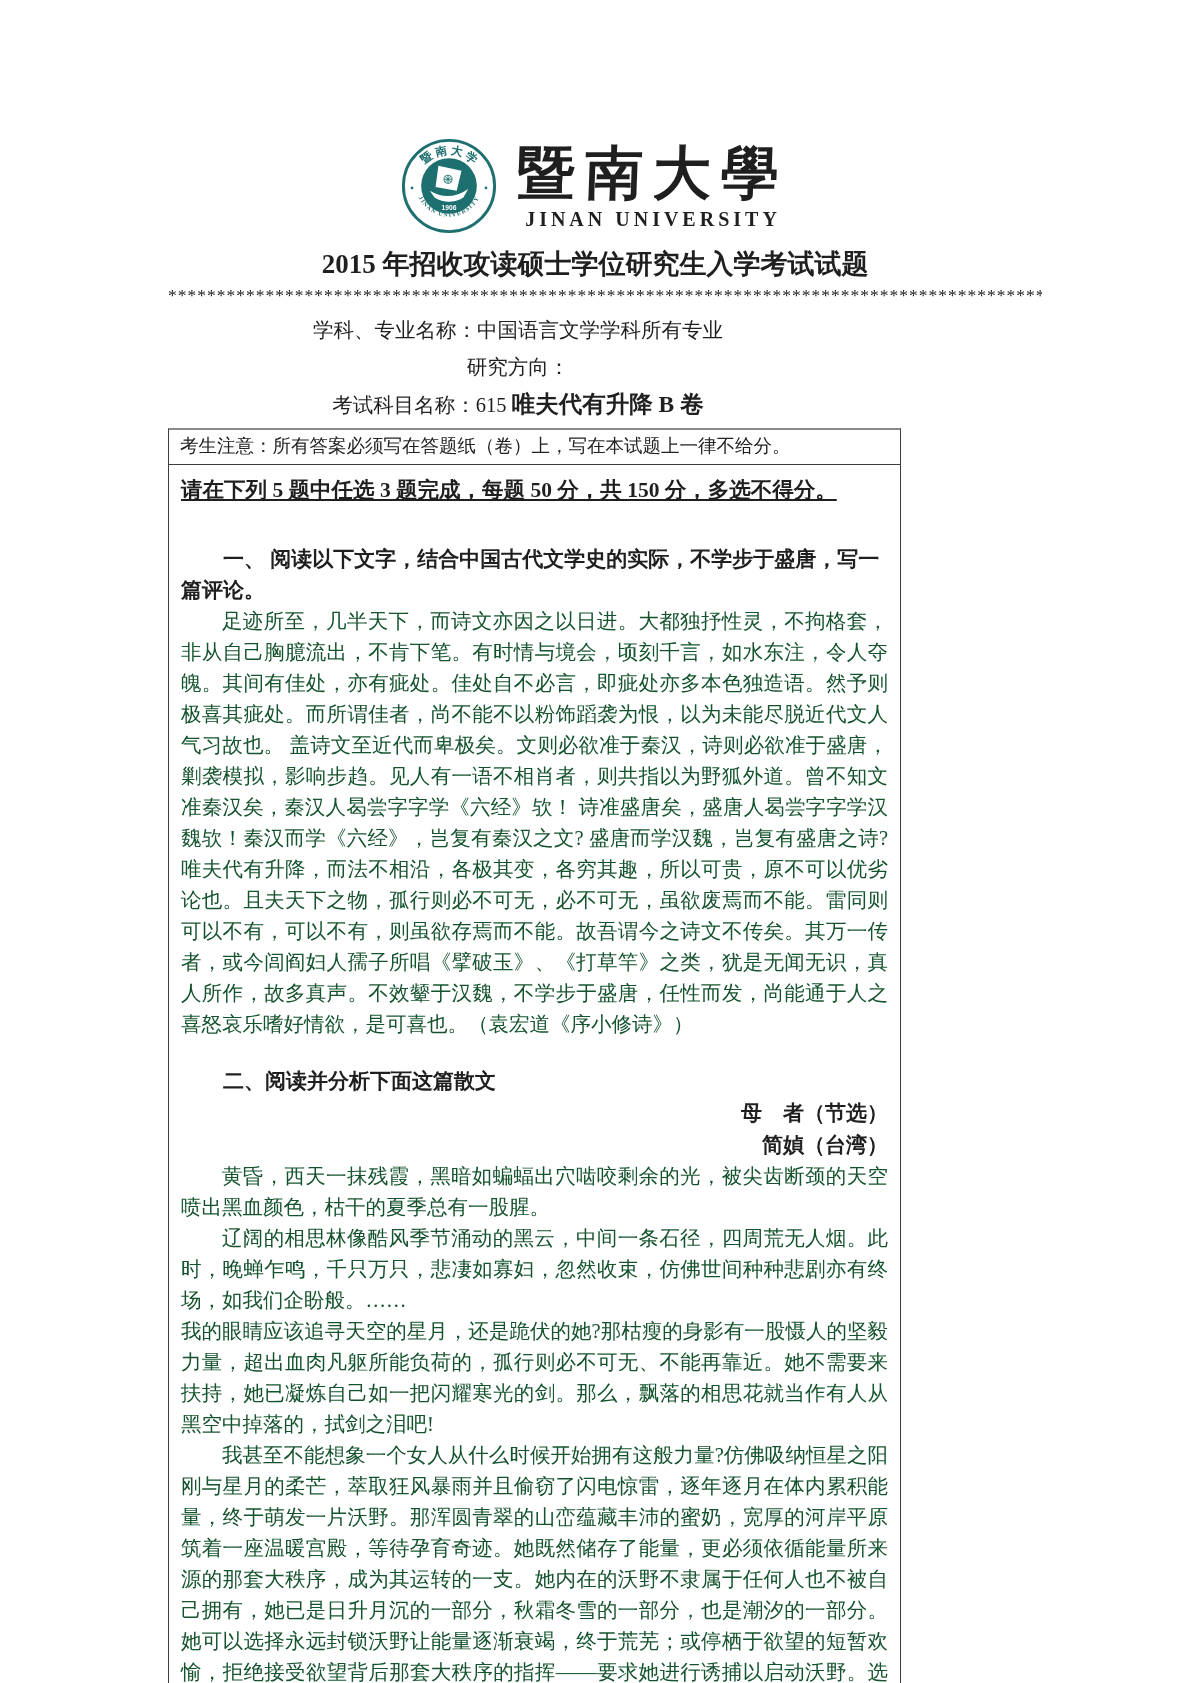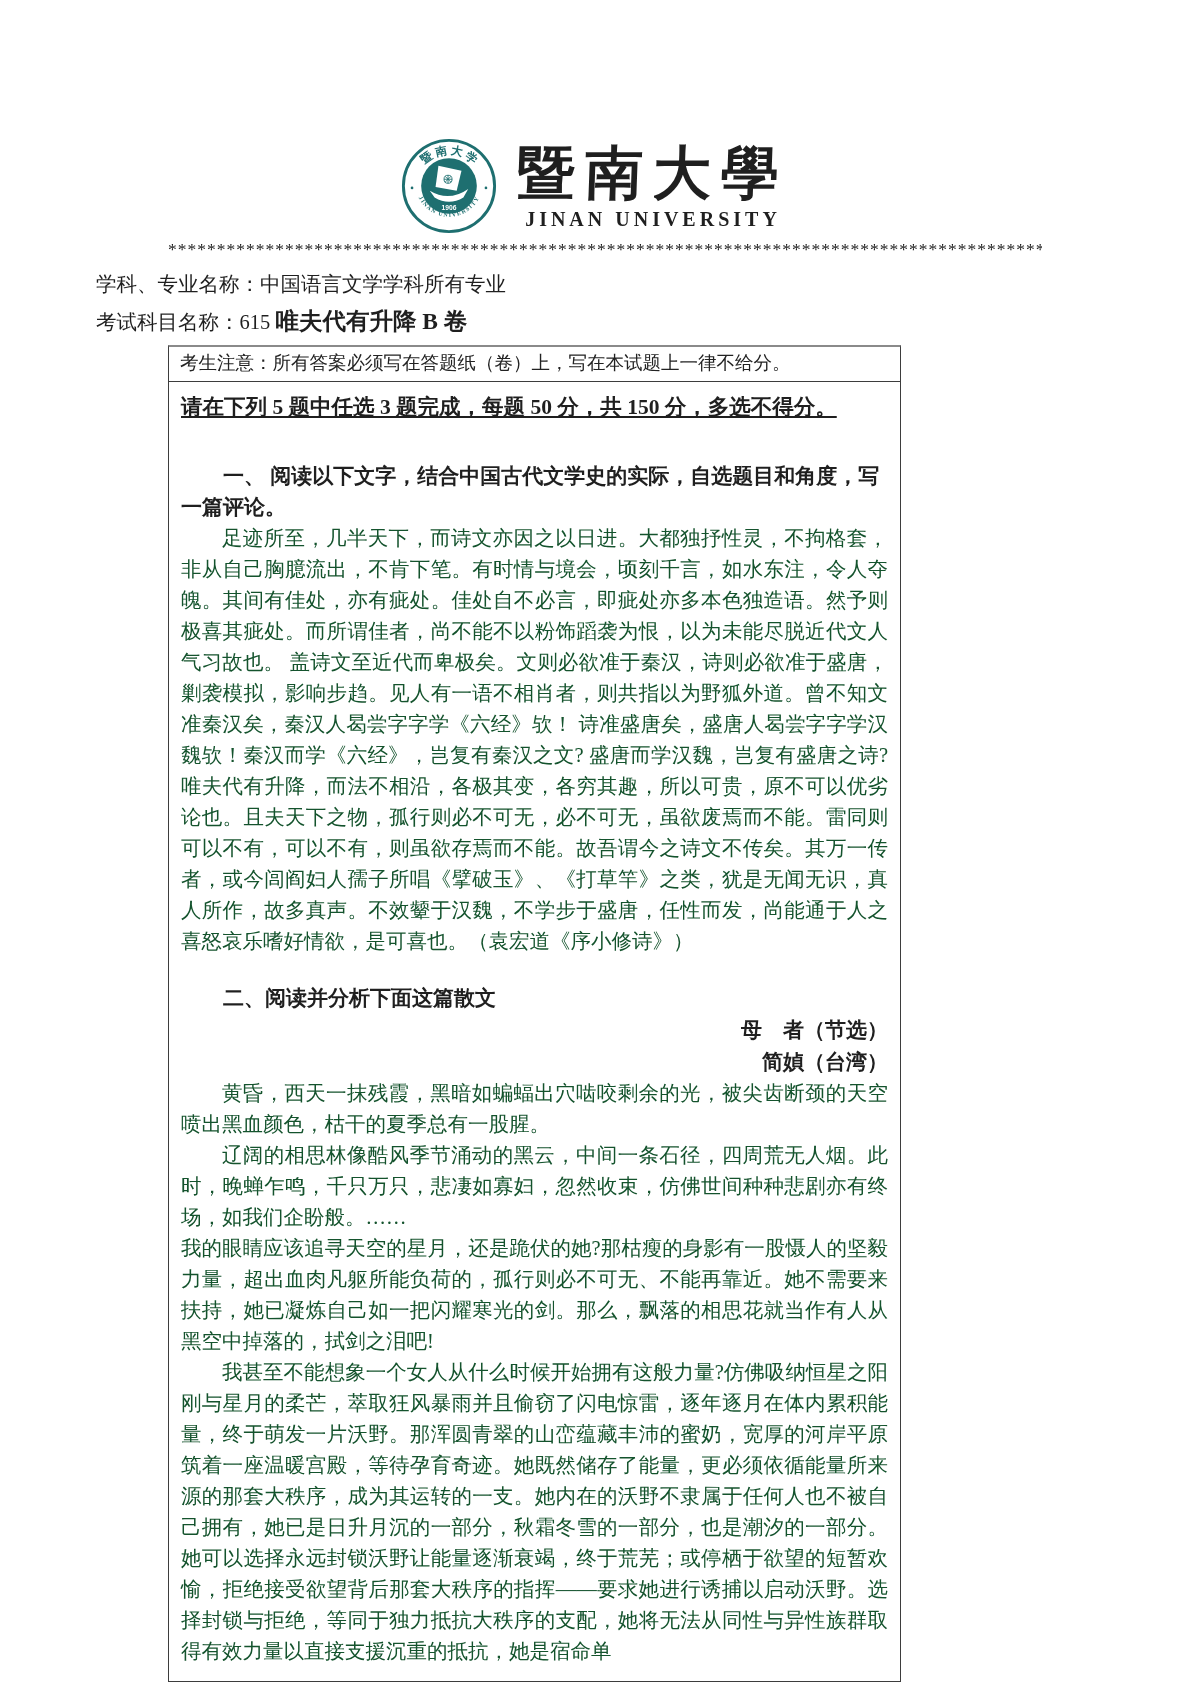--- a/index.html
+++ b/index.html
@@ -48,21 +48,21 @@
   .stars {
     margin: 5px 0 0 168px;
     width: 874px;
     overflow: hidden;
     white-space: nowrap;
     font-size: 17.5px;
     letter-spacing: 1px;
     color: #1a1a1a;
   }
   
-  .meta { margin: 6px 0 0 96px; width: 892px; font-size: 20.5px; }
+  .meta { margin: 6px 0 0 72px; width: 892px; font-size: 20.5px; text-align: center; }
   .meta-line { margin-top: 11px; line-height: 26px; }
   .course-name { font-weight: bold; font-size: 23.5px; }
   
   .exam-box {
     margin: 10px 0 0 168px;
     width: 733px;
     border: 1.5px solid #3d3d3d;
     border-top: 2.5px solid #8a8a8a;
     box-sizing: border-box;
     background: #ffffff;
@@ -139,34 +139,36 @@
       </g>
       <path d="M 30,55 Q 50,67 70,53 L 65,62 Q 50,71 35,62 Z" fill="#ffffff"></path>
       <text x="50" y="74.5" font-size="7" font-weight="bold" fill="#ffffff" text-anchor="middle" font-family="'Liberation Sans', sans-serif">1906</text>
     </svg>
     <div class="logo-text">
       <div class="logo-cn">暨南大學</div>
       <div class="logo-en">JINAN  UNIVERSITY</div>
     </div>
   </div>
 
+  <h1 class="main-title">2015 年招收攻读硕士学位研究生入学考试试题</h1>
 
   <div class="stars">**************************************************************************************************************</div>
 
   <div class="meta">
     <div class="meta-line"><span>学科、专业名称：</span><span>中国语言文学学科所有专业</span></div>
+    <div class="meta-line"><span>研究方向：</span></div>
     <div class="meta-line"><span>考试科目名称：</span><span>615 </span><span class="course-name">唯夫代有升降 B 卷</span></div>
   </div>
 
   <div class="exam-box">
     <div class="notice">考生注意：所有答案必须写在答题纸（卷）上，写在本试题上一律不给分。</div>
     <div class="content">
       <p class="instruction">请在下列 5 题中任选 3 题完成，每题 50 分，共 150 分，多选不得分。</p>
 
-      <p class="q-heading q1-heading">一、 阅读以下文字，结合中国古代文学史的实际，自选题目和角度，写一篇评论。</p>
+      <p class="q-heading q1-heading">一、 阅读以下文字，结合中国古代文学史的实际，不学步于盛唐，写一篇评论。</p>
       <p class="body-par indent">足迹所至，几半天下，而诗文亦因之以日进。大都独抒性灵，不拘格套，非从自己胸臆流出，不肯下笔。有时情与境会，顷刻千言，如水东注，令人夺魄。其间有佳处，亦有疵处。佳处自不必言，即疵处亦多本色独造语。然予则极喜其疵处。而所谓佳者，尚不能不以粉饰蹈袭为恨，以为未能尽脱近代文人气习故也。 盖诗文至近代而卑极矣。文则必欲准于秦汉，诗则必欲准于盛唐，剿袭模拟，影响步趋。见人有一语不相肖者，则共指以为野狐外道。曾不知文准秦汉矣，秦汉人曷尝字字学《六经》欤！ 诗准盛唐矣，盛唐人曷尝字字学汉魏欤！秦汉而学《六经》，岂复有秦汉之文? 盛唐而学汉魏，岂复有盛唐之诗? 唯夫代有升降，而法不相沿，各极其变，各穷其趣，所以可贵，原不可以优劣论也。且夫天下之物，孤行则必不可无，必不可无，虽欲废焉而不能。雷同则可以不有，可以不有，则虽欲存焉而不能。故吾谓今之诗文不传矣。其万一传者，或今闾阎妇人孺子所唱《擘破玉》、《打草竿》之类，犹是无闻无识，真人所作，故多真声。不效颦于汉魏，不学步于盛唐，任性而发，尚能通于人之喜怒哀乐嗜好情欲，是可喜也。（袁宏道《序小修诗》）</p>
 
       <p class="q-heading q2-heading">二、阅读并分析下面这篇散文</p>
       <p class="center-bold">母　者（节选）</p>
       <p class="center-bold">简媜（台湾）</p>
       <p class="body-par indent">黄昏，西天一抹残霞，黑暗如蝙蝠出穴啮咬剩余的光，被尖齿断颈的天空喷出黑血颜色，枯干的夏季总有一股腥。</p>
       <p class="body-par indent">辽阔的相思林像酷风季节涌动的黑云，中间一条石径，四周荒无人烟。此时，晚蝉乍鸣，千只万只，悲凄如寡妇，忽然收束，仿佛世间种种悲剧亦有终场，如我们企盼般。……</p>
       <p class="body-par">我的眼睛应该追寻天空的星月，还是跪伏的她?那枯瘦的身影有一股慑人的坚毅力量，超出血肉凡躯所能负荷的，孤行则必不可无、不能再靠近。她不需要来扶持，她已凝炼自己如一把闪耀寒光的剑。那么，飘落的相思花就当作有人从黑空中掉落的，拭剑之泪吧!</p>
       <p class="body-par indent">我甚至不能想象一个女人从什么时候开始拥有这般力量?仿佛吸纳恒星之阳刚与星月的柔芒，萃取狂风暴雨并且偷窃了闪电惊雷，逐年逐月在体内累积能量，终于萌发一片沃野。那浑圆青翠的山峦蕴藏丰沛的蜜奶，宽厚的河岸平原筑着一座温暖宫殿，等待孕育奇迹。她既然储存了能量，更必须依循能量所来源的那套大秩序，成为其运转的一支。她内在的沃野不隶属于任何人也不被自己拥有，她已是日升月沉的一部分，秋霜冬雪的一部分，也是潮汐的一部分。她可以选择永远封锁沃野让能量逐渐衰竭，终于荒芜；或停栖于欲望的短暂欢愉，拒绝接受欲望背后那套大秩序的指挥——要求她进行诱捕以启动沃野。选择封锁与拒绝，等同于独力抵抗大秩序的支配，她将无法从同性与异性族群取得有效力量以直接支援沉重的抵抗，她是宿命单</p>
     </div>

